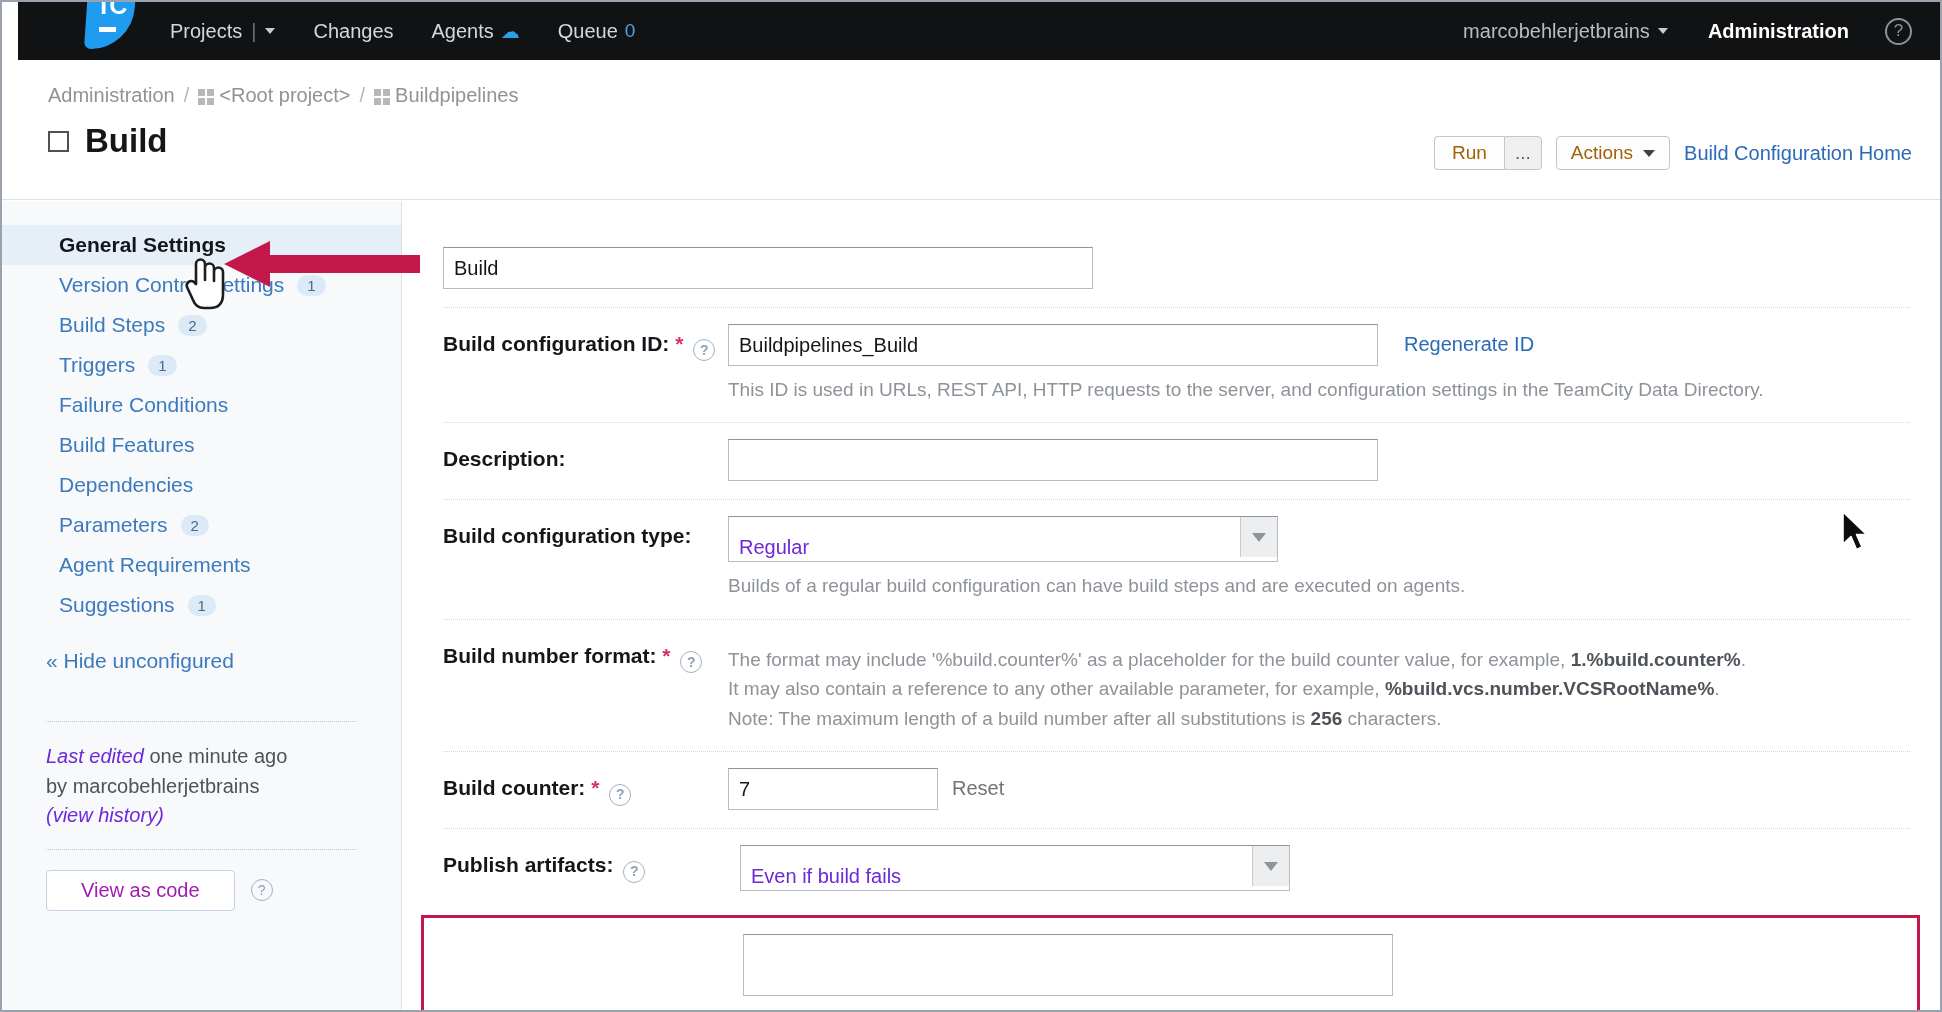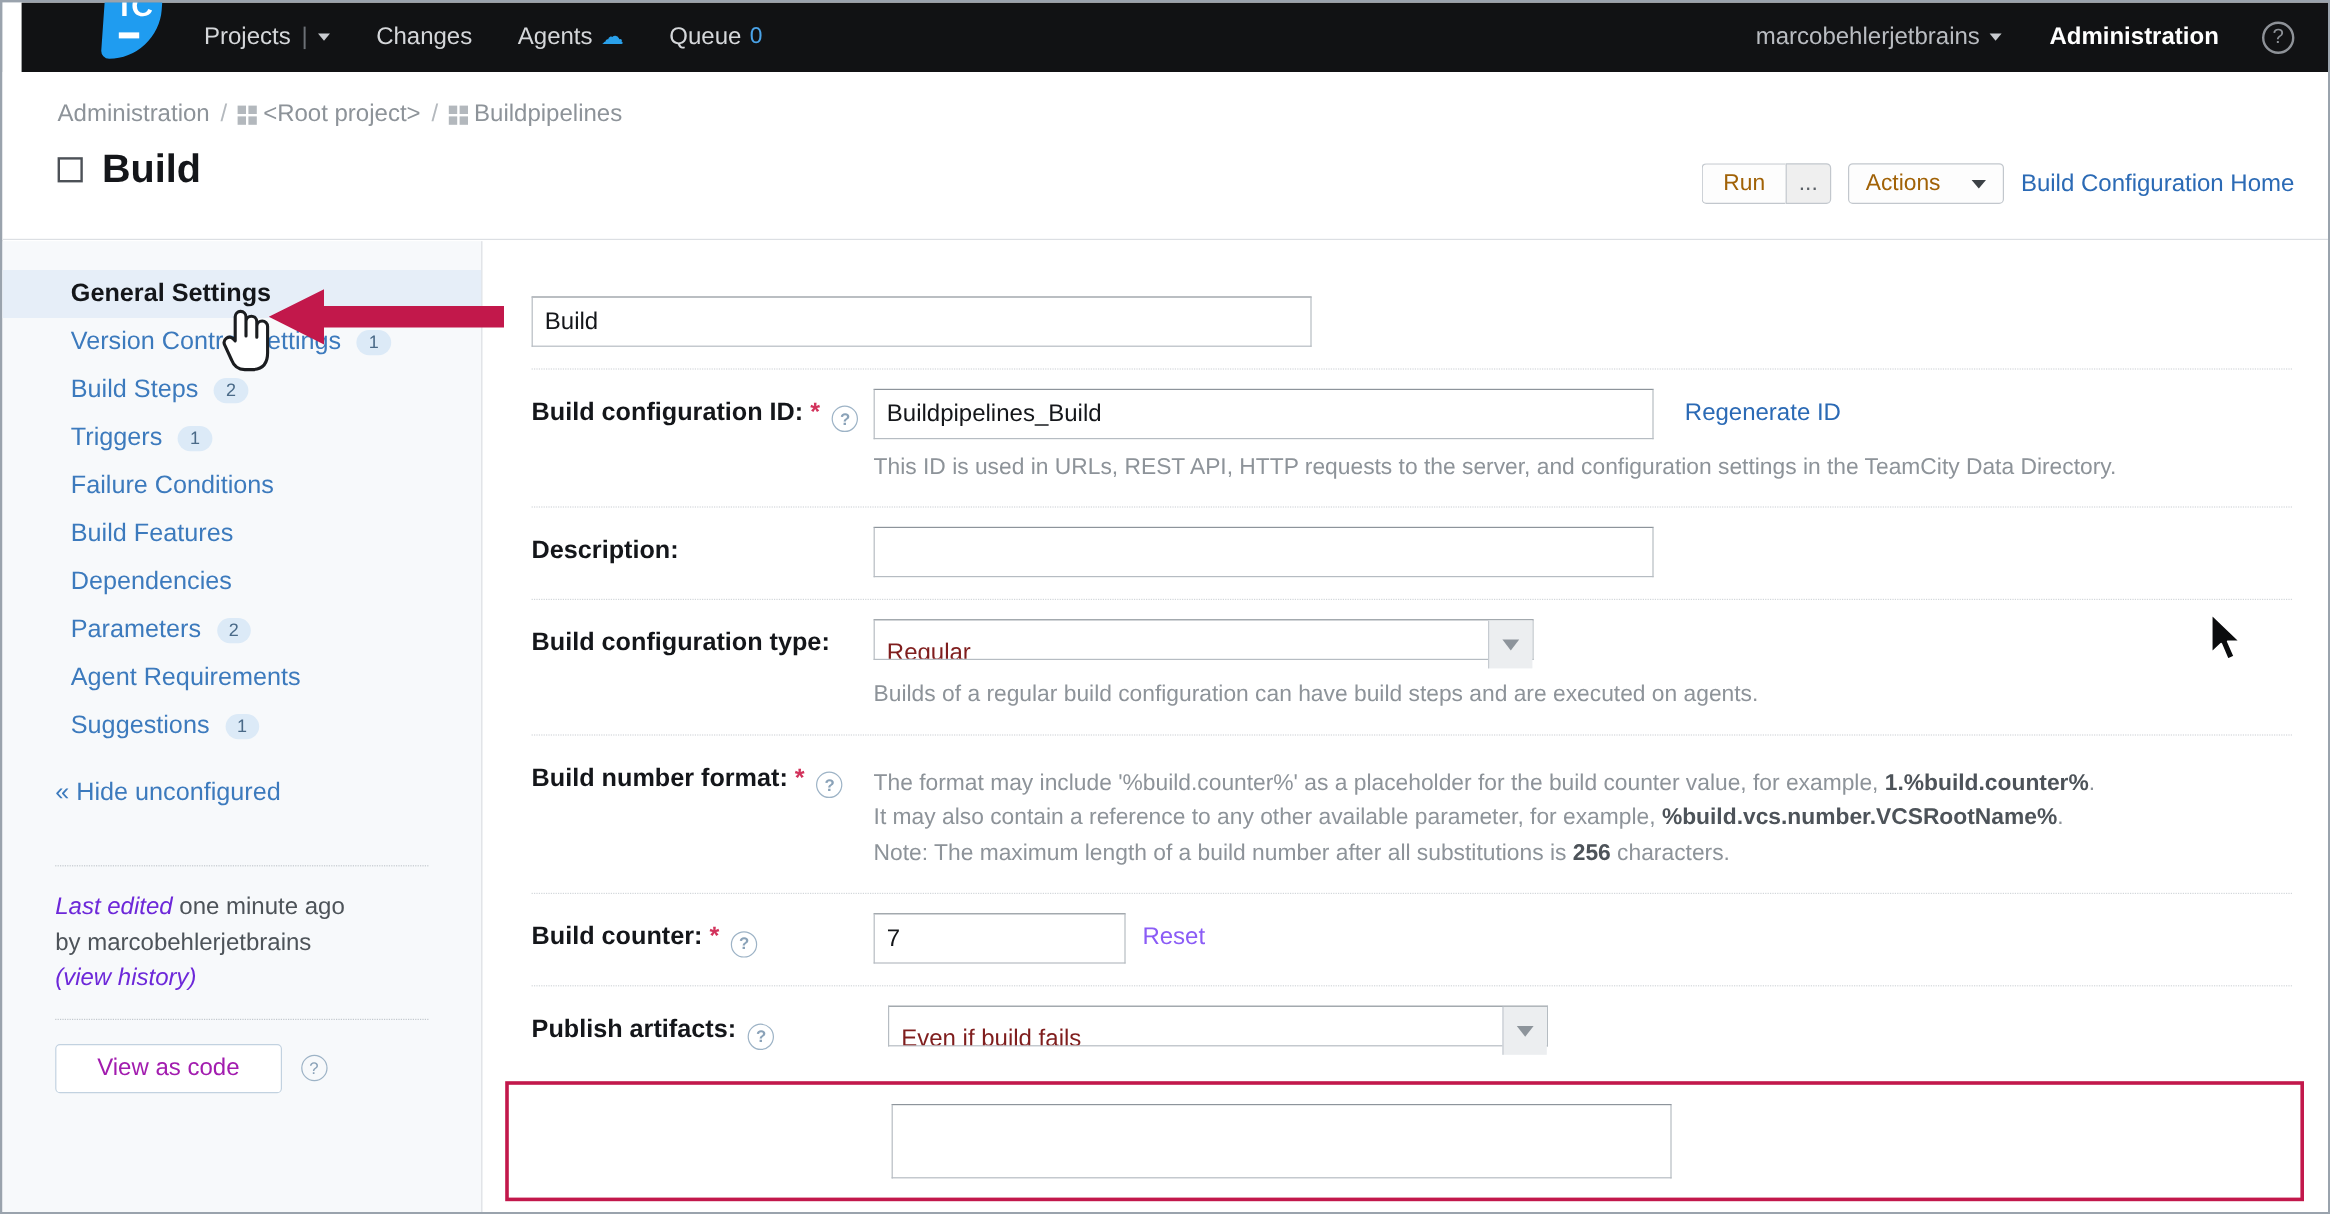--- a/index.html
+++ b/index.html
@@ -117,21 +117,21 @@
     background: #fdfdfd;
     border: 1px solid #c2c7cd;
     border-radius: 4px;
     font-size: 19px; color: #a16207;
     padding: 5px 14px; cursor: pointer;
     display: flex; align-items: center;
   }
   .run-group { display: flex; }
   .run-group .btn-run { border-radius: 4px 0 0 4px; border-right: none; padding: 5px 17px; }
   .run-group .btn-dots { border-radius: 0 4px 4px 0; padding: 5px 10px; color: #5b6066; background: #efefef; }
-  .btn-actions { gap: 26px; padding: 5px 14px; }
+  .btn-actions { gap: 10px; padding: 5px 14px; }
   .link-blue {
     color: #2b6ab5; font-size: 20px; cursor: pointer;
   }
 
   
   .sidebar {
     position: absolute; left: 0; top: 199px;
     width: 400px; bottom: 0;
     background: #f7f9fb;
     border-right: 1px solid #dcdfe3;
@@ -222,44 +222,44 @@
     font-family: "Liberation Sans", sans-serif;
   }
   .inp.small { width: 210px; }
   .hint {
     font-size: 19px; color: #8d9399;
     margin-top: 9px; line-height: 1.55;
   }
   .hint b { color: #4d5359; font-weight: bold; }
   .sel-wrap { position: relative; width: 550px; }
   .sel {
-    width: 100%; height: 34px;
+    width: 100%; height: 46px;
     border: 1px solid #b6bcc2; border-top-color: #8d949b;
-    background: #fff; font-size: 20px; color: #7f1d1d;
+    background: #fff; font-size: 20px; color: #6d28d9;
     padding: 16px 42px 0 10px;
     appearance: none; -webkit-appearance: none;
     font-family: "Liberation Sans", sans-serif;
     cursor: pointer;
   }
   .sel-arrow {
     position: absolute; right: 1px; top: 1px;
     width: 37px; height: 40px;
     background: #eceef0; border-left: 1px solid #c6cbd1;
     display: flex; align-items: center; justify-content: center;
     pointer-events: none;
   }
   .sel-arrow i {
     width: 0; height: 0;
     border-left: 7px solid transparent;
     border-right: 7px solid transparent;
     border-top: 9px solid #8d949b;
     display: block;
   }
   .inline { display: flex; align-items: flex-start; gap: 14px; }
-  .reset-link { color: #8b5cf6; font-size: 20px; cursor: pointer; padding-top: 9px; }
+  .reset-link { color: #737373; font-size: 20px; cursor: pointer; padding-top: 9px; }
   .regen-link { color: #2b6ab5; font-size: 20px; cursor: pointer; padding-top: 9px; margin-left: 12px; }
   .ta {
     width: 650px; height: 62px;
     border: 1px solid #b6bcc2; border-top-color: #8d949b;
     background: #fff; font-size: 20px; color: #14161a;
     padding: 6px 10px; resize: none;
     font-family: "Liberation Sans", sans-serif;
   }
   .side-btn {
     width: 21px; height: 23px;

